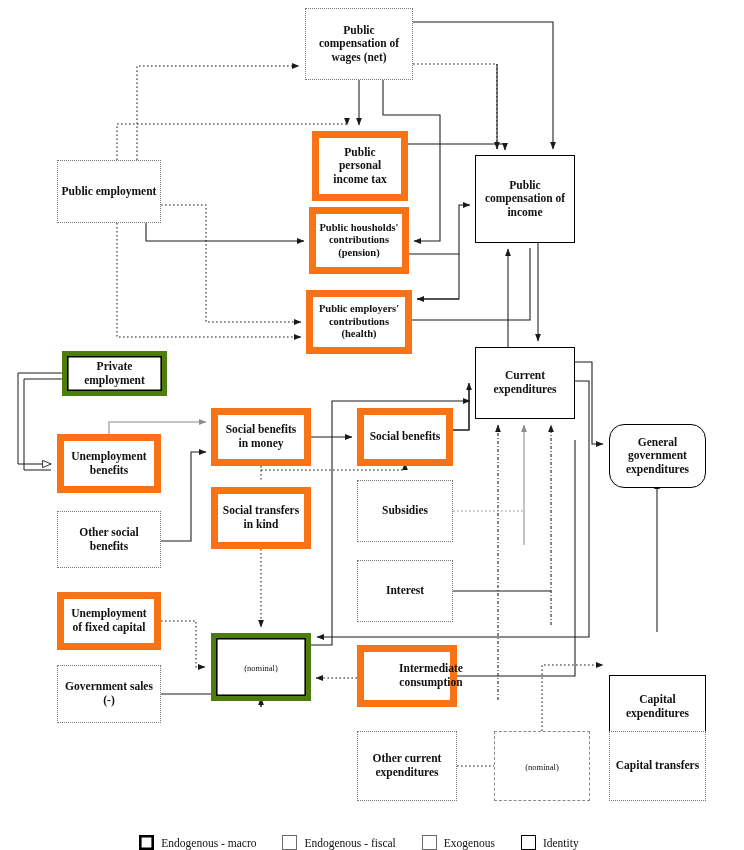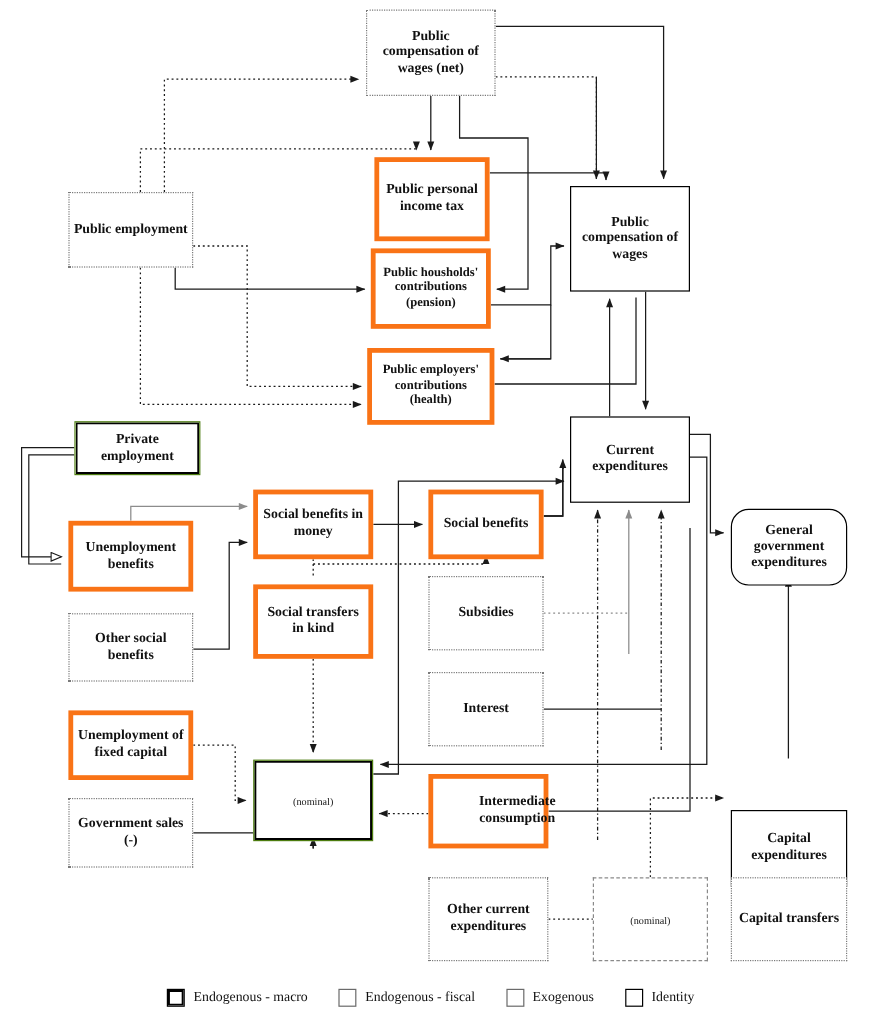--- a/index.html
+++ b/index.html
@@ -5,28 +5,28 @@
   html,body{margin:0;padding:0;background:#ffffff;}
   body{font-family:"Liberation Serif","DejaVu Serif",serif;color:#111;}
   #canvas{position:relative;width:744px;height:850px;overflow:hidden;background:#fff;}
   #edges{position:absolute;left:0;top:0;width:744px;height:850px;pointer-events:none;}
   .node{position:absolute;box-sizing:border-box;display:flex;flex-direction:column;
         align-items:center;justify-content:center;text-align:center;background:#fff;
         line-height:1.18;}
   .node .lbl{display:block;padding:0 3px;font-weight:bold;}
   .node .sub{display:block;font-size:8.5px;margin-top:2px;}
   
-  .k-macro{border:1px solid #4d7c0f;box-shadow:0 0 0 1.6px #000 inset;}
-  .k-fiscal{border:4px solid #f97316;}
+  .k-macro{border:5px solid #4d7c0f;box-shadow:0 0 0 1.6px #000 inset;}
+  .k-fiscal{border:7px solid #f97316;}
   .k-exo{border:1.2px dotted #7a7a7a;}
   .k-ident{border:1.4px solid #000;}
   .k-dash{border:1.2px dashed #8a8a8a;}
   
   #legend{position:absolute;left:0;top:812px;width:744px;height:38px;
-          display:flex;align-items:center;justify-content:center;gap:0px;}
+          display:flex;align-items:flex-end;justify-content:center;gap:0px;}
   .lg-item{display:flex;align-items:center;gap:7px;margin-right:26px;}
   .lg-sw{width:15px;height:15px;box-sizing:border-box;background:#fff;}
   .lg-macro{border:1px solid #000;box-shadow:0 0 0 1.6px #000 inset;}
   .lg-fiscal{border:1px solid #6a6a6a;}
   .lg-exo{border:1px solid #6a6a6a;}
   .lg-ident{border:1.2px solid #000;}
   .lg-txt{font-size:11.5px;white-space:nowrap;}
 </style>
 </head>
 <body>
@@ -135,21 +135,21 @@
       <div class="node k-exo" style="left: 305px; top: 8px; width: 108px; height: 72px; font-size: 11.5px;">
         <span class="lbl">Public compensation of wages (net)</span>
       </div>
       <div class="node k-fiscal" style="left: 312px; top: 131px; width: 96px; height: 70px; font-size: 11.5px;">
         <span class="lbl">Public personal income tax</span>
       </div>
       <div class="node k-exo" style="left: 57px; top: 160px; width: 104px; height: 63px; font-size: 11.5px;">
         <span class="lbl">Public employment</span>
       </div>
       <div class="node k-ident" style="left: 475px; top: 155px; width: 100px; height: 88px; font-size: 11.5px;">
-        <span class="lbl">Public compensation of wages</span>
+        <span class="lbl">Public compensation of income</span>
       </div>
       <div class="node k-fiscal" style="left: 309px; top: 207px; width: 100px; height: 67px; font-size: 10.5px;">
         <span class="lbl">Public housholds' contributions (pension)</span>
       </div>
       <div class="node k-fiscal" style="left: 306px; top: 290px; width: 106px; height: 64px; font-size: 10.5px;">
         <span class="lbl">Public employers' contributions (health)</span>
       </div>
       <div class="node k-macro" style="left: 62px; top: 351px; width: 105px; height: 45px; font-size: 11.5px;">
         <span class="lbl">Private employment</span>
       </div>

